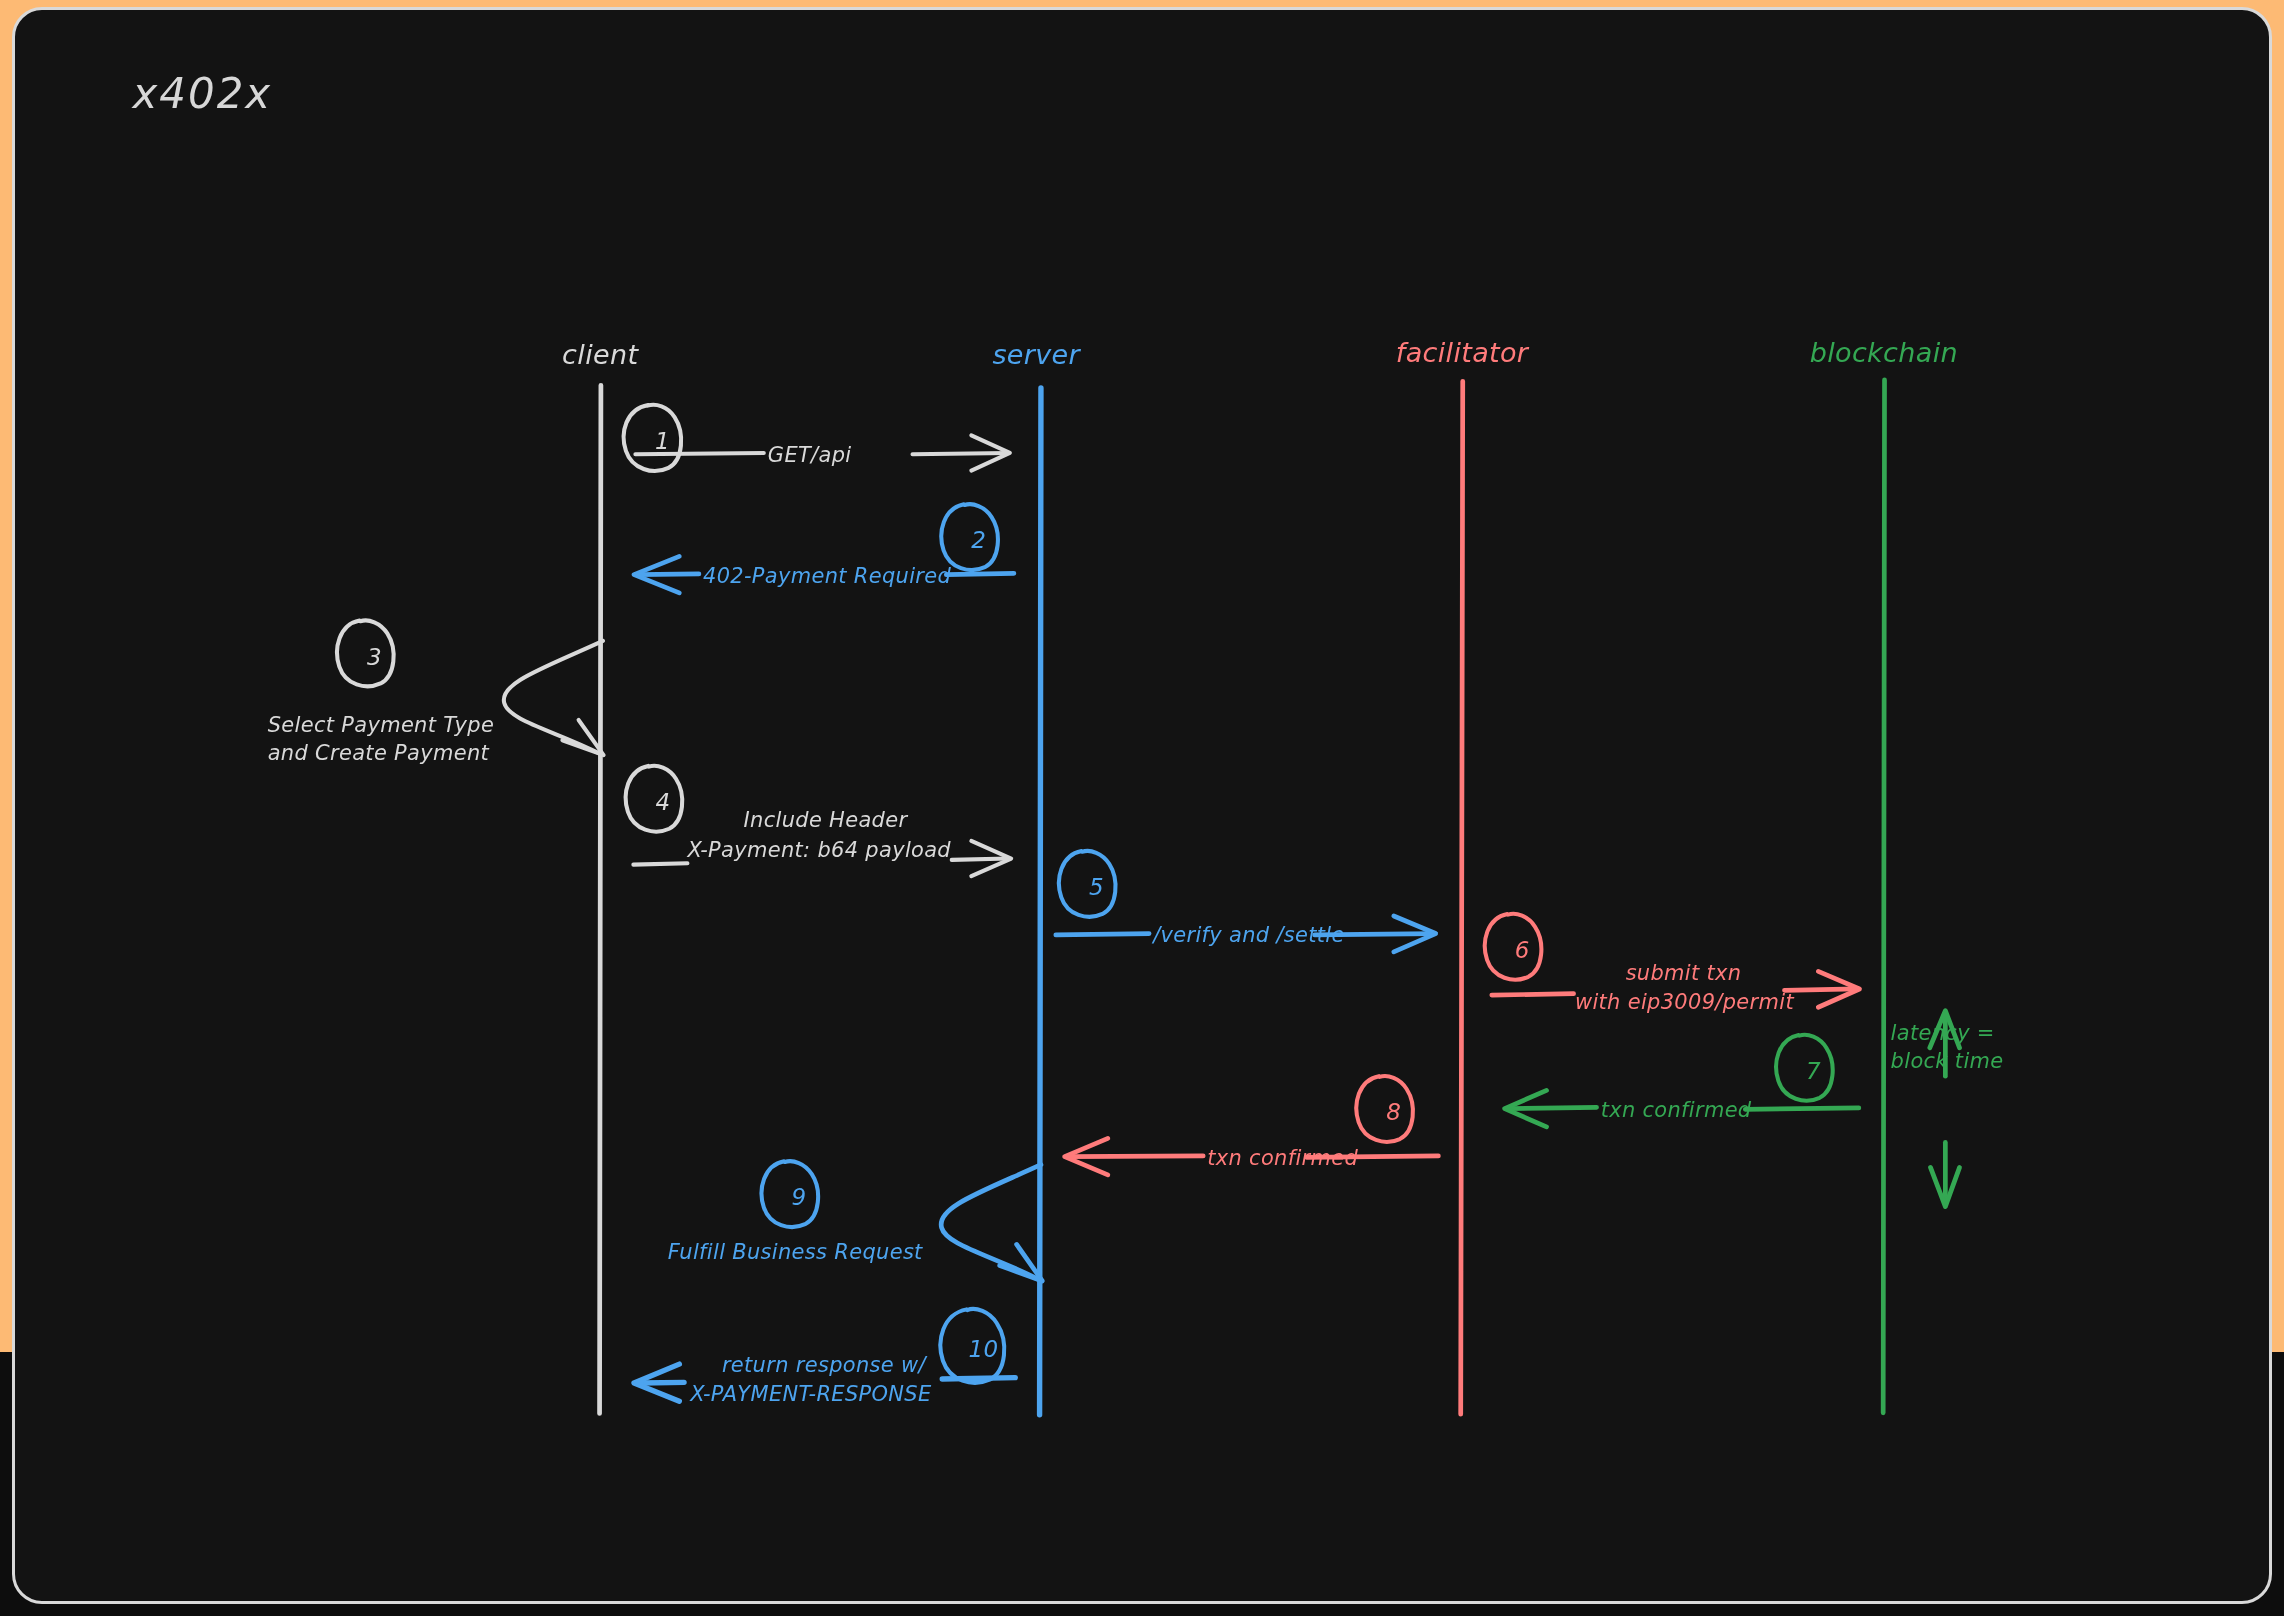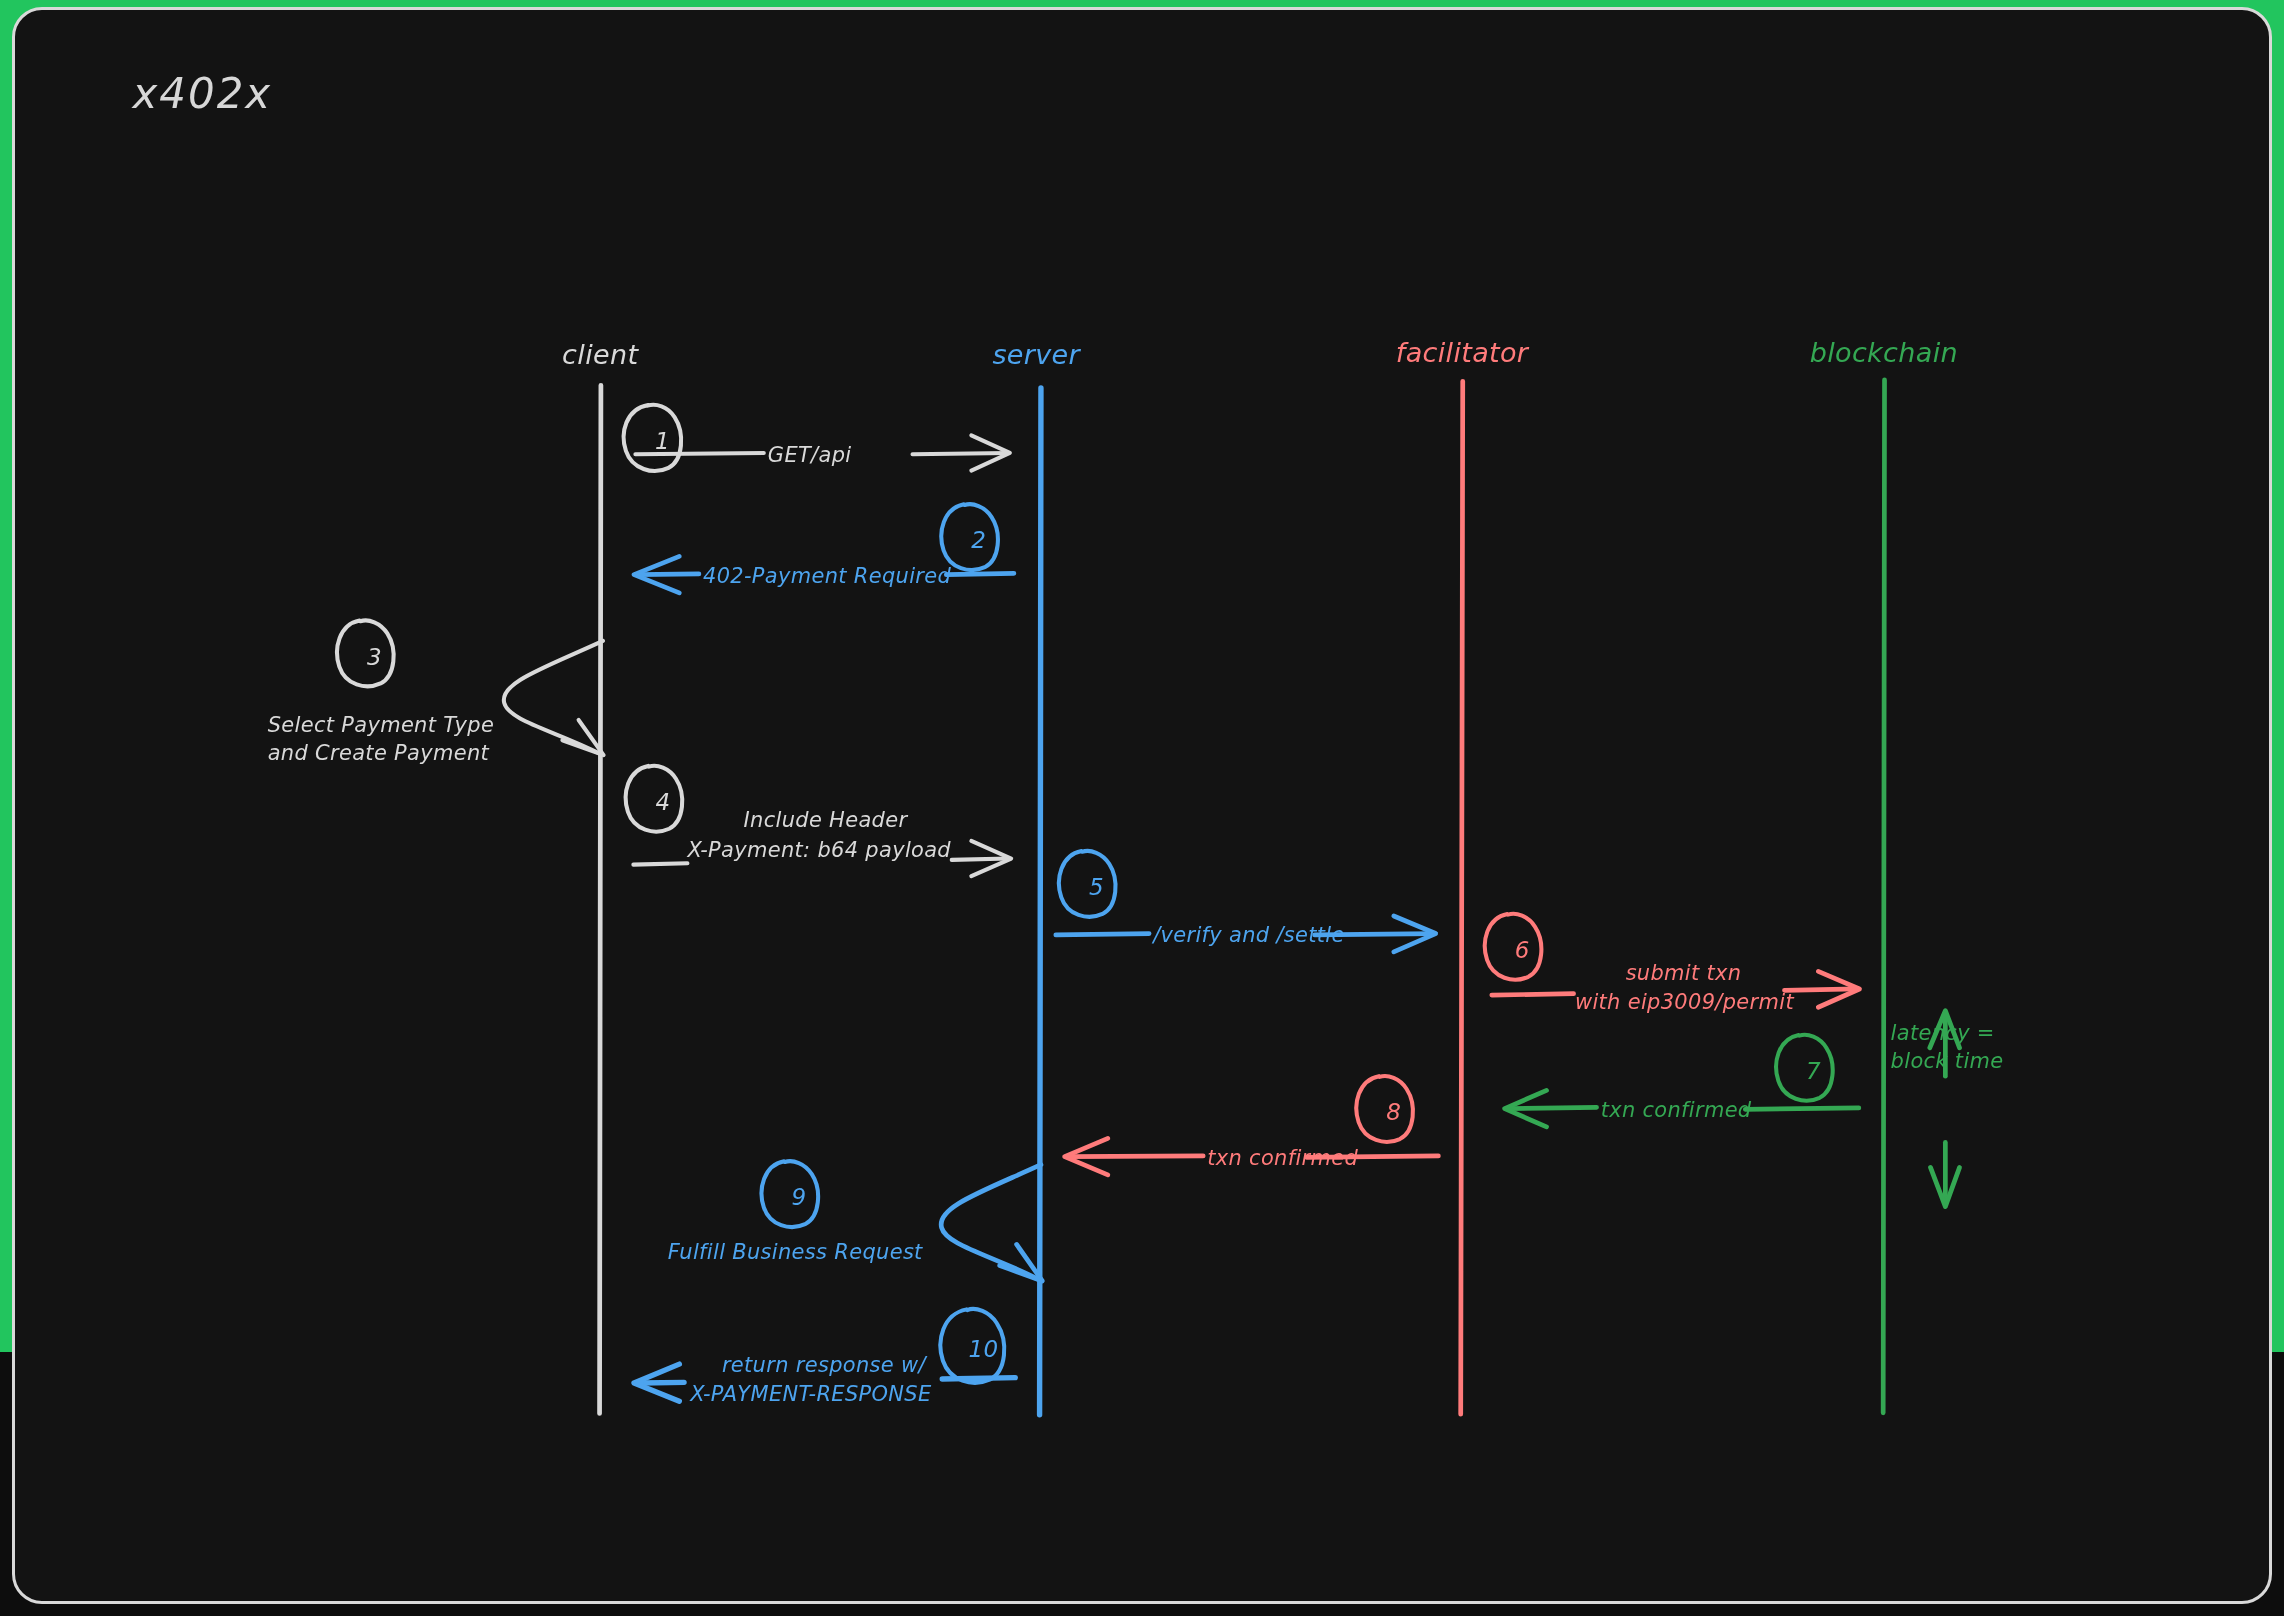--- a/index.html
+++ b/index.html
@@ -7,21 +7,21 @@
     padding: 0;
     background: #0d0d0d;
     width: 2284px;
     height: 1617px;
     overflow: hidden;
   }
   #root {
     position: relative;
     width: 2284px;
     height: 1352px;
-    background: #22c55e;
+    background: #fdba74;
     font-family: "DejaVu Sans", sans-serif;
   }
   #board {
     position: absolute;
     left: 12px;
     top: 6.8px;
     width: 2260px;
     height: 1597px;
     border: 3.4px solid #d9d9d9;
     border-radius: 30px;

